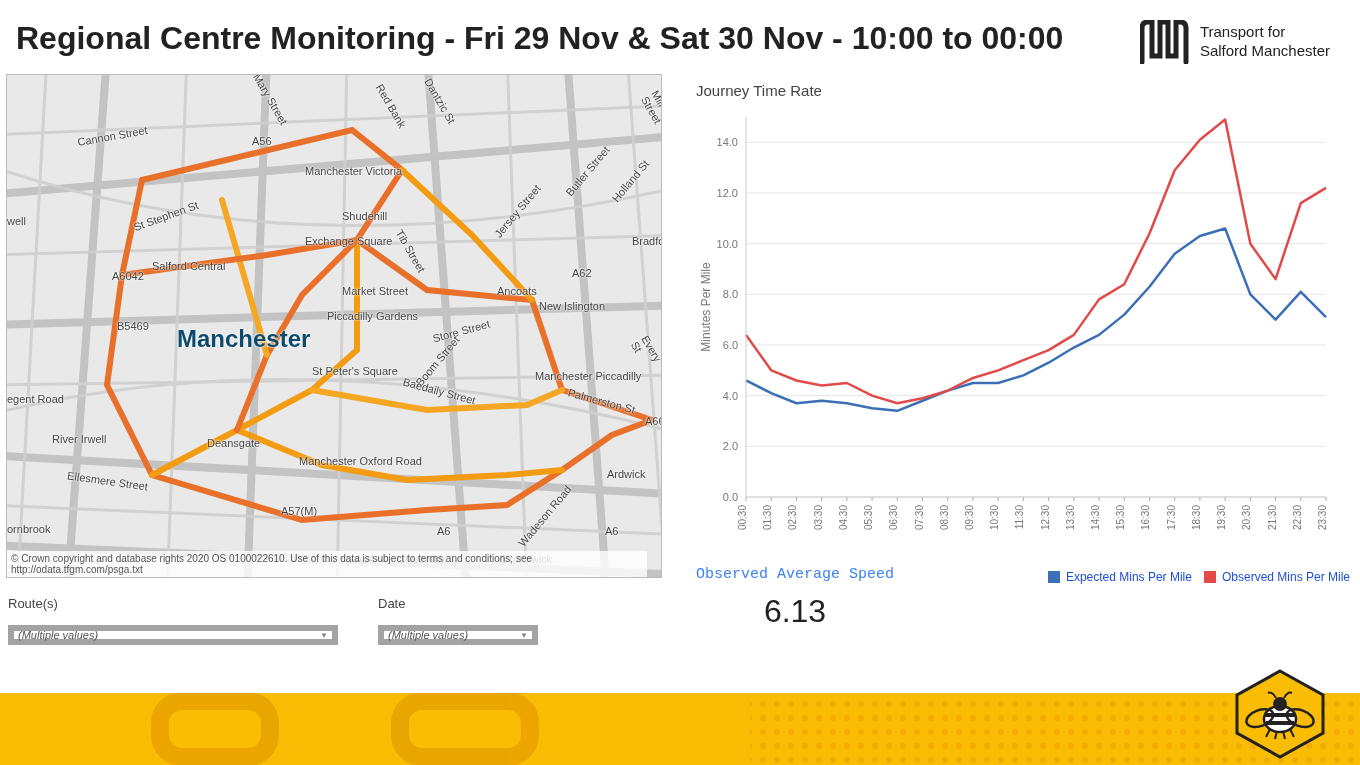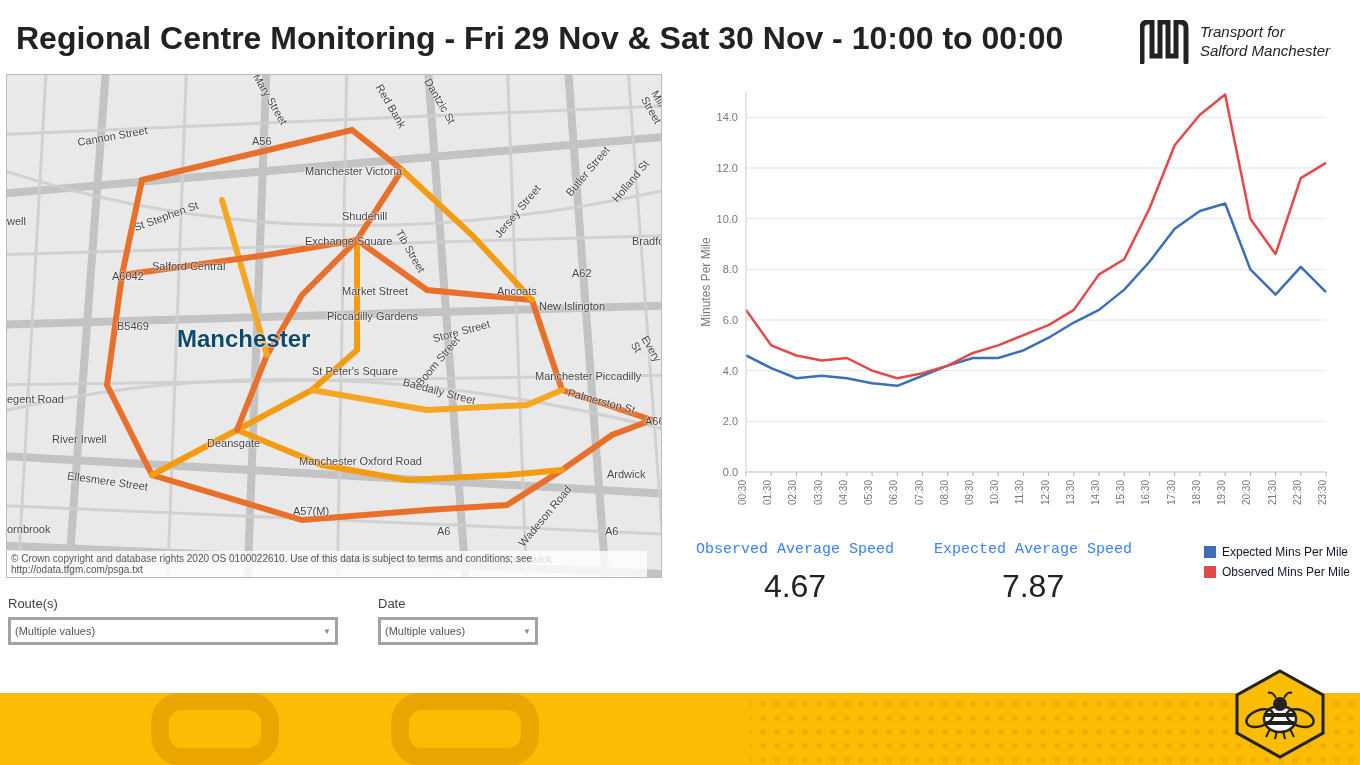--- a/index.html
+++ b/index.html
@@ -15,21 +15,21 @@
   display: flex;
   justify-content: space-between;
   align-items: flex-start;
   padding: 20px 30px 10px 16px;
 }
 .title {
   font-size: 32px;
   font-weight: 700;
   color: #222;
 }
-.logo-block { display: flex; align-items: center; gap: 8px; font-style: italic; }
+.logo-block { display: flex; align-items: center; gap: 8px; }
 .logo-text { font-size: 15px; line-height: 1.25; color: #222; }
 .content {
   display: flex;
   padding: 0 10px 0 6px;
   gap: 30px;
 }
 .left-col { width: 660px; }
 .right-col { flex: 1; padding-top: 8px; }
 .map-box {
   width: 656px; height: 504px;
@@ -39,44 +39,44 @@
   overflow: hidden;
 }
 .map-copyright {
   position: absolute; bottom: 0; left: 0;
   font-size: 10px; color: #555;
   background: rgba(255,255,255,0.8);
   padding: 2px 4px;
   max-width: 640px;
 }
 .controls { display: flex; gap: 40px; margin-top: 18px; padding-left: 2px; }
-.control { display: flex; flex-direction: column; gap: 6px; }
+.control { display: flex; flex-direction: column; gap: 14px; }
 .control-label { font-size: 13px; color: #444; }
 .dropdown {
-  width: 160px; height: 28px;
-  border: 3px solid #a3a3a3;
+  width: 160px; height: 20px;
+  border: 6px solid #a3a3a3;
   background: #fff;
   font-size: 11px; color: #555;
   padding: 0 4px;
-  display: flex; align-items: center; justify-content: space-between;
+  display: flex; align-items: center; justify-content: space-between; font-style: italic;
 }
 .dropdown .caret { font-size: 8px; color: #888; }
 .jtr-gradient {
   width: 140px; height: 10px;
   background: linear-gradient(to right, #d7191c, #fdae61, #ffeda0 85%, #1a9641 95%);
   margin-top: 2px;
 }
 .jtr-labels { display: flex; justify-content: space-between; font-size: 10px; color: #555; width: 140px; margin-top: 2px;}
 .chart-title { font-size: 15px; color: #444; margin-bottom: 8px; }
 .chart-box { position: relative; width: 640px; height: 445px; }
 .kpi-row { display: flex; gap: 40px; margin-top: 14px; align-items: flex-start; }
 .kpi { }
 .kpi-label { font-size: 15px; color: #3b82f6; font-family: Liberation Mono, monospace; }
 .kpi-value { font-size: 32px; font-weight: 400; color: #222; text-align: center; margin-top: 10px; }
-.legend { display: flex; flex-direction: column; gap: 6px; font-size: 12px; color: #0f172a; margin-left: auto; margin-top: 4px;}
+.legend { display: flex; flex-direction: row; gap: 12px; font-size: 12px; color: #1d4ed8; margin-left: auto; margin-top: 4px;}
 .legend-item { display: flex; align-items: center; gap: 6px; }
 .legend-swatch { width: 12px; height: 12px; }
 .footer-band {
   position: absolute; bottom: 0; left: 0; width: 1360px; height: 82px;
   background: #fbbc04;
   overflow: hidden;
 }
 .bee-badge {
   position: absolute; right: 30px; bottom: 6px;
   width: 100px; height: 90px;
@@ -174,21 +174,21 @@
       <div class="map-label" style="left:598px;top:100px;transform:rotate(-50deg)">Holland St</div>
       <div class="map-label" style="left:70px;top:55px;transform:rotate(-10deg)">Cannon Street</div>
       <div class="map-label" style="left:235px;top:18px;transform:rotate(60deg)">Mary Street</div>
       <div class="map-label" style="left:360px;top:25px;transform:rotate(60deg)">Red Bank</div>
       <div class="map-label" style="left:408px;top:20px;transform:rotate(60deg)">Dantzic St</div>
       <div class="map-label" style="left:625px;top:265px;transform:rotate(60deg)">Every St</div>
       <div class="map-label" style="left:560px;top:320px;transform:rotate(15deg)">Palmerston St</div>
       <div class="map-label" style="left:625px;top:160px">Bradfor</div>
       <div class="map-label" style="left:430px;top:450px">A6</div>
       <div class="map-label" style="left:598px;top:450px">A6</div>
-      <div class="map-label" style="left:286px;top:430px">A57(M)</div>
+      <div class="map-label" style="left:274px;top:430px">A57(M)</div>
       <div class="map-label" style="left:245px;top:60px">A56</div>
       <div class="map-label" style="left:638px;top:340px">A665</div>
       <div class="map-label" style="left:348px;top:478px">A34</div>
       <div class="map-label" style="left:565px;top:192px">A62</div>
       <div class="map-label" style="left:105px;top:195px">A6042</div>
       <div class="map-label" style="left:110px;top:245px">B5469</div>
       <div class="map-label" style="left:500px;top:435px;transform:rotate(-50deg)">Wadeson Road</div>
       <div class="map-label" style="left:400px;top:280px;transform:rotate(-50deg)">Boom Street</div>
       <div class="map-label" style="left:395px;top:310px;transform:rotate(15deg)">Baedaily Street</div>
       <div class="map-label" style="left:635px;top:20px;transform:rotate(60deg)">Mill Street</div>
@@ -206,20 +206,21 @@
         <div class="control-label">Date</div>
         <div class="dropdown">
           <span>(Multiple values)</span>
           <span class="caret">▼</span>
         </div>
       </div>
     </div>
   </div>
 
   <div class="right-col">
+    <div class="chart-title">Journey Time Rate</div>
     <div class="chart-box">
       <svg id="chart-svg" width="640" height="445">
           <line x1="50" x2="630" y1="390" y2="390" stroke="#e5e5e5" stroke-width="1"></line>
           <text x="42" y="394" text-anchor="end" font-size="11" fill="#777">0.0</text>
           <line x1="50" x2="630" y1="339.3333333333333" y2="339.3333333333333" stroke="#e5e5e5" stroke-width="1"></line>
           <text x="42" y="343.3333333333333" text-anchor="end" font-size="11" fill="#777">2.0</text>
           <line x1="50" x2="630" y1="288.6666666666667" y2="288.6666666666667" stroke="#e5e5e5" stroke-width="1"></line>
           <text x="42" y="292.6666666666667" text-anchor="end" font-size="11" fill="#777">4.0</text>
           <line x1="50" x2="630" y1="238" y2="238" stroke="#e5e5e5" stroke-width="1"></line>
           <text x="42" y="242" text-anchor="end" font-size="11" fill="#777">6.0</text>
@@ -282,25 +283,21 @@
           <text x="14" y="200" font-size="12" fill="#777" text-anchor="middle" transform="rotate(-90 14 200)">Minutes Per Mile</text>
           <path d="M50 273.4666666666667 L75.21739130434783 286.1333333333333 L100.43478260869566 296.26666666666665 L125.65217391304347 293.73333333333335 L150.8695652173913 296.26666666666665 L176.08695652173913 301.3333333333333 L201.30434782608694 303.8666666666667 L226.52173913043478 293.73333333333335 L251.7391304347826 283.6 L276.95652173913044 276 L302.17391304347825 276 L327.3913043478261 268.4 L352.6086956521739 255.73333333333332 L377.8260869565217 240.53333333333333 L403.04347826086956 227.86666666666665 L428.2608695652174 207.6 L453.4782608695652 179.73333333333332 L478.695652173913 146.79999999999998 L503.9130434782609 129.0666666666666 L529.1304347826087 121.46666666666664 L554.3478260869565 187.33333333333334 L579.5652173913044 212.66666666666666 L604.7826086956522 184.80000000000004 L630 210.13333333333333" stroke="#3b6fb6" stroke-width="2.5" fill="none" stroke-linejoin="round"></path>
           <path d="M50 227.86666666666665 L75.21739130434783 263.33333333333337 L100.43478260869566 273.4666666666667 L125.65217391304347 278.5333333333333 L150.8695652173913 276 L176.08695652173913 288.6666666666667 L201.30434782608694 296.26666666666665 L226.52173913043478 291.2 L251.7391304347826 283.6 L276.95652173913044 270.93333333333334 L302.17391304347825 263.33333333333337 L327.3913043478261 253.2 L352.6086956521739 243.06666666666666 L377.8260869565217 227.86666666666665 L403.04347826086956 192.4 L428.2608695652174 177.2 L453.4782608695652 126.5333333333333 L478.695652173913 63.19999999999999 L503.9130434782609 32.80000000000001 L529.1304347826087 12.533333333333303 L554.3478260869565 136.66666666666669 L579.5652173913044 172.13333333333333 L604.7826086956522 96.13333333333333 L630 80.9333333333334" stroke="#e24a4a" stroke-width="2.5" fill="none" stroke-linejoin="round"></path>
           <line x1="50" x2="50" y1="10" y2="390" stroke="#ccc"></line>
           <line x1="50" x2="630" y1="390" y2="390" stroke="#ccc"></line>
         </svg>
     </div>
     <div class="kpi-row">
       <div class="kpi">
         <div class="kpi-label">Observed Average Speed</div>
-        <div class="kpi-value">4.67</div>
-      </div>
-      <div class="kpi">
-        <div class="kpi-label">Expected Average Speed</div>
-        <div class="kpi-value">7.87</div>
+        <div class="kpi-value">6.13</div>
       </div>
       <div class="legend">
         <div class="legend-item">
             <div class="legend-swatch" style="background:#3b6fb6"></div>
             <span>Expected Mins Per Mile</span>
           </div>
         <div class="legend-item">
             <div class="legend-swatch" style="background:#e24a4a"></div>
             <span>Observed Mins Per Mile</span>
           </div>

